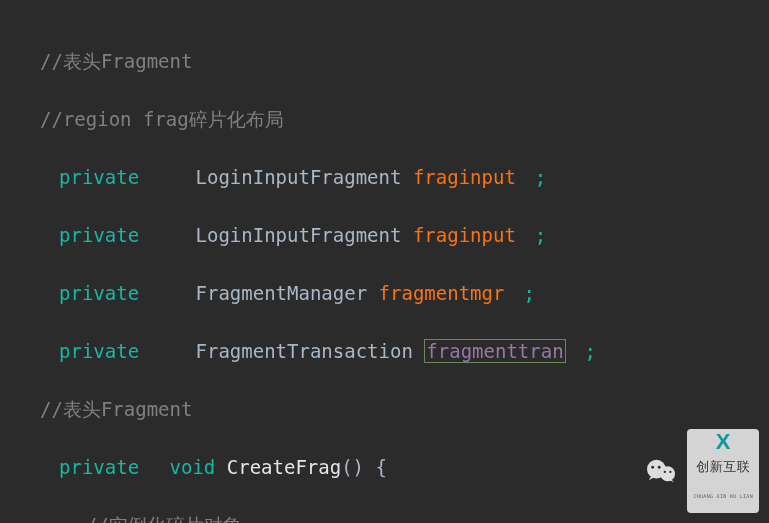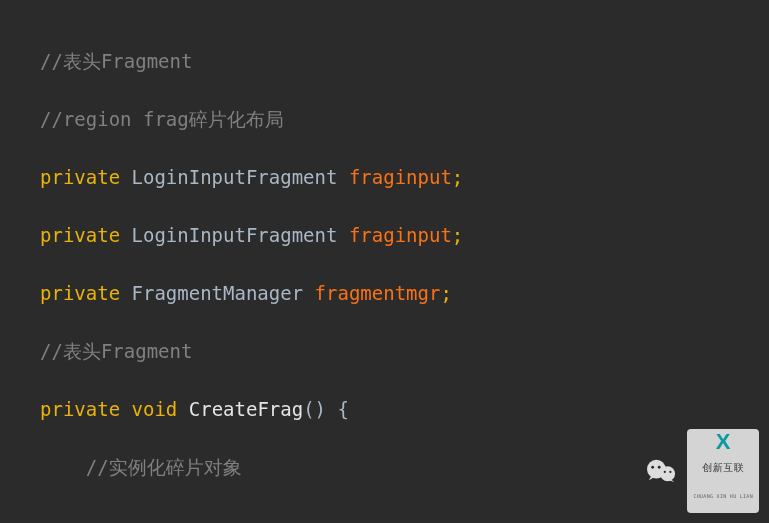--- a/index.html
+++ b/index.html
@@ -13,22 +13,22 @@
   overflow: hidden;
   position: relative;
 }
 .editor {
   padding: 18px 0 0 40px;
   white-space: pre;
   color: #a9b7c6;
 }
 .line { display: block; }
 .comment { color: #808080; }
-.keyword { color: #eab308; }
-.type { color: #a9b7c6; }
+.keyword { color: #14b8a6; margin-left: 19px; }
+.type { color: #a9b7c6; margin-left: 45px; }
 .method { color: #e5e5e5; }
 .unused { color: #f97316; text-decoration-style: wavy; text-decoration-color: #808080; }
 .highlighted {
   color: #9876aa;
   border: 1px solid #6a8759;
   padding: 0 1px;
 }
 .footer {
   position: absolute;
   bottom: 10px;
@@ -51,39 +51,41 @@
   padding: 2px 6px;
 }
 .logo-k {
   font-family: Arial, sans-serif;
   font-weight: bold;
   font-size: 22px;
   color: #0a9b9e;
   line-height: 1;
 }
 .logo-text {
-  font-size: 10px;
+  font-size: 13px;
   color: #333;
   letter-spacing: 0.5px;
+  font-family: Liberation Mono, monospace;
 }
 .logo-sub {
   font-size: 5px;
   color: #666;
   letter-spacing: 0.3px;
 }
 </style>
 </head>
 <body>
 
 <div class="editor">
 <span class="line"><span class="comment">//表头Fragment</span></span>
 <span class="line"><span class="comment">//region frag碎片化布局</span></span>
 <span class="line"><span class="keyword">private</span> <span class="type">LoginInputFragment</span> <span class="unused">fraginput</span><span class="keyword">;</span></span>
 <span class="line"><span class="keyword">private</span> <span class="type">LoginInputFragment</span> <span class="unused">fraginput</span><span class="keyword">;</span></span>
 <span class="line"><span class="keyword">private</span> <span class="type">FragmentManager</span> <span class="unused">fragmentmgr</span><span class="keyword">;</span></span>
+<span class="line"><span class="keyword">private</span> <span class="type">FragmentTransaction</span> <span class="highlighted">fragmenttran</span><span class="keyword">;</span></span>
 <span class="line"><span class="comment">//表头Fragment</span></span>
 <span class="line"><span class="keyword">private</span> <span class="keyword">void</span> <span class="method">CreateFrag</span>() {</span>
 <span class="line">    <span class="comment">//实例化碎片对象</span></span>
 
 
 
 
 
 
 

